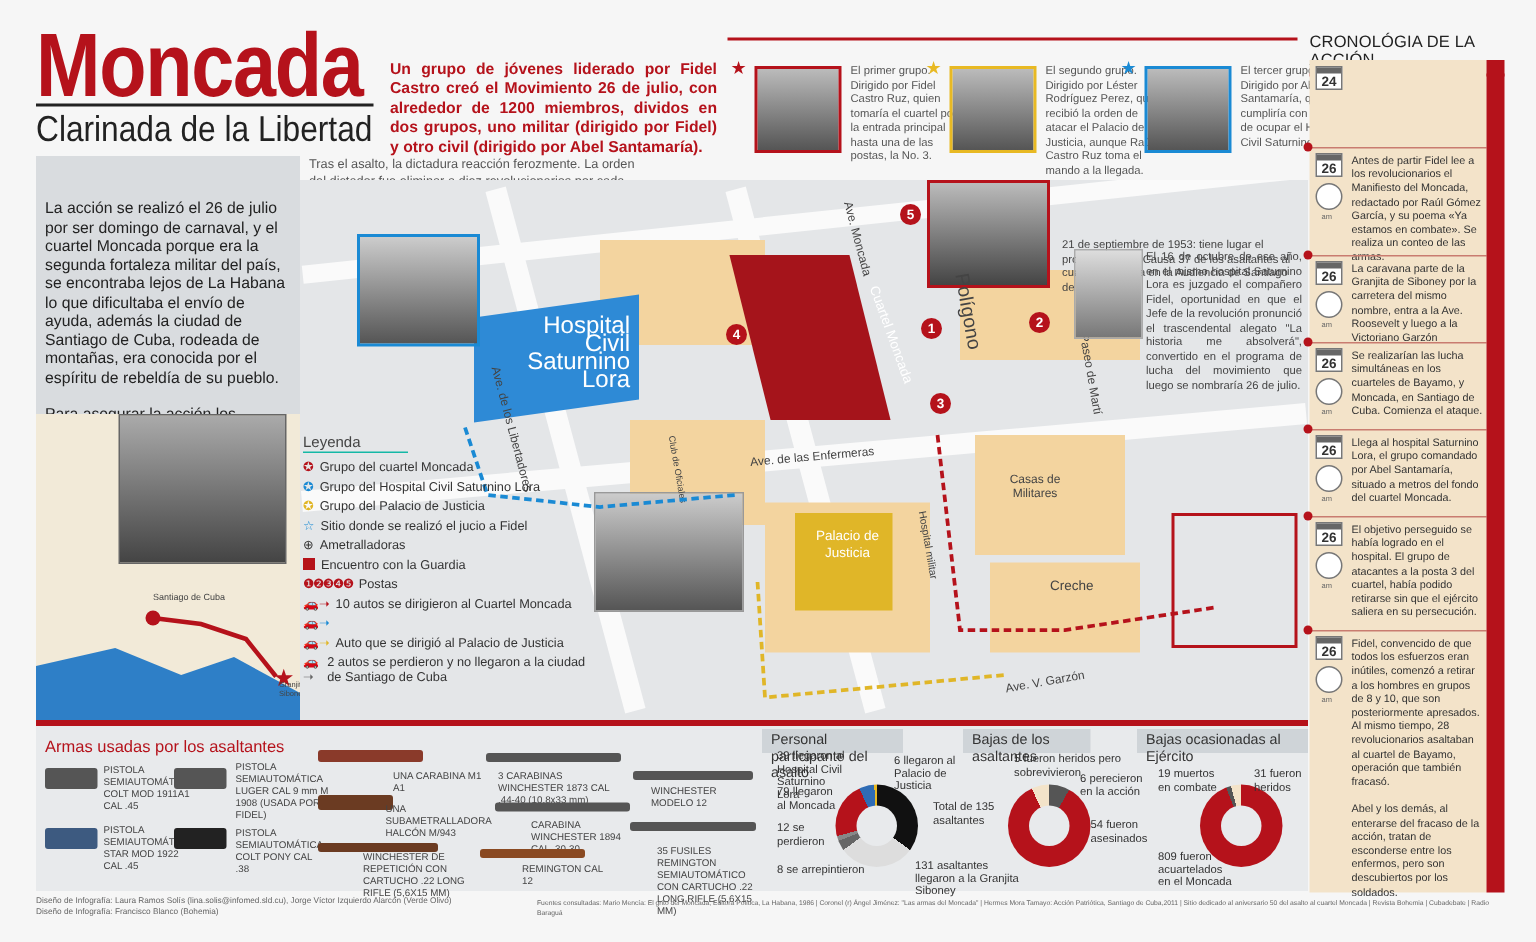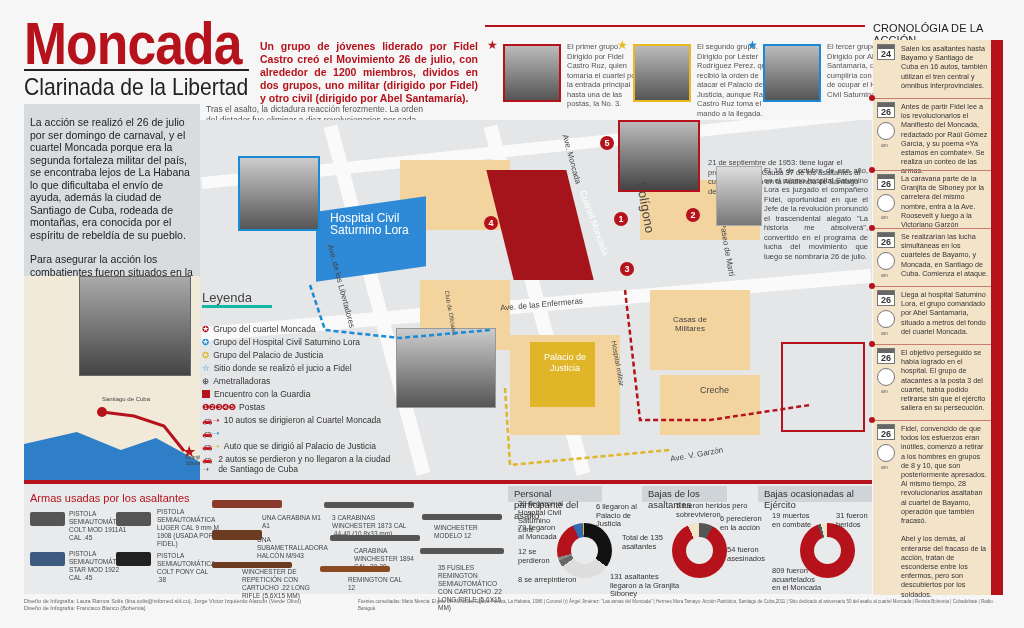--- a/index.html
+++ b/index.html
@@ -46,21 +46,21 @@
 </style>
 </head>
 <body>
 
 <div class="abs title-main">Moncada</div>
 <div class="abs title-line"></div>
 <div class="abs title-sub">Clarinada de la Libertad</div>
 <div class="abs intro">Un grupo de jóvenes liderado por Fidel Castro creó el Movimiento 26 de julio, con alrededor de 1200 miembros, dividos en dos grupos, uno militar (dirigido por Fidel) y otro civil (dirigido por Abel Santamaría).</div>
 
 <div class="abs leftbox">
-  <p style="margin-top:12px">La acción se realizó el 26 de julio por ser domingo de carnaval, y el cuartel Moncada porque era la segunda fortaleza militar del país, se encontraba lejos de La Habana lo que dificultaba el envío de ayuda, además la ciudad de Santiago de Cuba, rodeada de montañas, era conocida por el espíritu de rebeldía de su pueblo.</p>
+  <p style="margin-top:29px">La acción se realizó el 26 de julio por ser domingo de carnaval, y el cuartel Moncada porque era la segunda fortaleza militar del país, se encontraba lejos de La Habana lo que dificultaba el envío de ayuda, además la ciudad de Santiago de Cuba, rodeada de montañas, era conocida por el espíritu de rebeldía de su pueblo.</p>
   <p style="margin-top:12px">Para asegurar la acción los combatientes fueron situados en la Granjita Siboney, en las afueras de la ciudad.</p>
   <div style="position:absolute;left:0;top:172px;width:176px;height:204px;background:#f2ead8;overflow:hidden">
     <div style="position:absolute;left:0;bottom:0;width:176px;height:60px;background:#2e7fc7;clip-path:polygon(0 40%,30% 20%,55% 50%,75% 30%,100% 70%,100% 100%,0 100%)"></div>
     <div style="position:absolute;left:55px;top:0;width:112px;height:100px;background:linear-gradient(#aaa,#444);border:1px solid #666"></div>
     <svg style="position:absolute;left:0;top:0" width="176" height="204">
         <polyline points="78,136 110,140 140,150 160,175" fill="none" stroke="#b5121b" stroke-width="3"></polyline>
         <circle cx="78" cy="136" r="5" fill="#b5121b"></circle>
       </svg>
     <div style="position:absolute;left:158px;top:166px;color:#b5121b;font-size:16px">★</div>
     <div class="maplabel" style="left:78px;top:120px;font-size:6px">Santiago de Cuba</div>
@@ -95,21 +95,21 @@
   <div class="road" style="left:170px;top:0;width:14px;height:360px;transform:rotate(-15deg)"></div>
   <div class="road" style="left:330px;top:0;width:14px;height:360px;transform:rotate(-15deg)"></div>
   <div class="block" style="left:200px;top:40px;width:110px;height:70px"></div>
   <div class="block" style="left:440px;top:60px;width:120px;height:60px"></div>
   <div class="block" style="left:450px;top:170px;width:100px;height:80px"></div>
   <div class="block" style="left:460px;top:255px;width:100px;height:60px"></div>
   <div class="block" style="left:310px;top:215px;width:110px;height:100px"></div>
   <div class="block" style="left:220px;top:160px;width:90px;height:70px"></div>
 
   <div style="position:absolute;left:116px;top:84px;width:110px;height:70px;background:#2e8ad6;transform:skewY(-8deg)"></div>
-  <div class="maplabel" style="left:130px;top:92px;color:#fff;font-size:12px;text-align:left;width:90px;line-height:12px">Hospital Civil Saturnino Lora</div>
+  <div class="maplabel" style="left:130px;top:92px;color:#fff;font-size:16px;text-align:right;width:90px;line-height:12px">Hospital Civil Saturnino Lora</div>
   <div style="position:absolute;left:38px;top:36px;width:82px;height:75px;background:linear-gradient(#ccc,#555);border:2px solid #1a8ad4"></div>
 
   <div style="position:absolute;left:300px;top:50px;width:80px;height:110px;background:#a5141b;transform:skewX(14deg)"></div>
   <div class="maplabel" style="left:360px;top:98px;color:#fff;font-size:9px;transform:rotate(70deg)">Cuartel Moncada</div>
   <div style="position:absolute;left:418px;top:0;width:82px;height:72px;background:linear-gradient(#bbb,#444);border:2px solid #b5121b"></div>
 
   <div style="position:absolute;left:330px;top:222px;width:65px;height:65px;background:#e0b628"></div>
   <div class="maplabel" style="left:336px;top:232px;color:#fff;font-size:9px;width:58px;text-align:center;line-height:11px">Palacio de Justicia</div>
   <div style="position:absolute;left:196px;top:208px;width:100px;height:80px;background:linear-gradient(#ccc,#555);border:1px solid #999"></div>
 
@@ -136,21 +136,21 @@
     <polyline points="305,268 310,345 470,330" fill="none" stroke="#e0b628" stroke-width="2.5" stroke-dasharray="5,3"></polyline>
     <rect x="582" y="223" width="82" height="88" fill="none" stroke="#b5121b" stroke-width="2"></rect>
   </svg>
 </div>
 
 <div class="abs" style="left:708px;top:158px;width:160px;font-size:7.5px;line-height:9.5px;color:#444">21 de septiembre de 1953: tiene lugar el proceso judicial Causa 37 de los asaltantes al cuartel Moncada en la Audiencia de Santiago de Cuba.</div>
 <div class="abs" style="left:716px;top:168px;width:46px;height:60px;background:linear-gradient(#ddd,#777);border:1px solid #aaa;top:166px"></div>
 <div class="abs" style="left:764px;top:166px;width:104px;font-size:7.5px;line-height:9.5px;color:#444;text-align:justify">El 16 de octubre de ese año, en el mismo hospital Saturnino Lora es juzgado el compañero Fidel, oportunidad en que el Jefe de la revolución pronunció el trascendental alegato "La historia me absolverá", convertido en el programa de lucha del movimiento que luego se nombraría 26 de julio.</div>
 
 <div class="abs legend">
-  <div style="font-size:13px;color:#444;border-bottom:3px solid #14b8a6;width:70px;margin-bottom:16px">Leyenda</div>
+  <div style="font-size:10px;color:#444;border-bottom:1px solid #14b8a6;width:70px;margin-bottom:4px">Leyenda</div>
   <div class="li">
       <span style="color:#b5121b">✪</span>
       <span>Grupo del cuartel Moncada</span>
     </div>
   <div class="li">
       <span style="color:#1a8ad4">✪</span>
       <span>Grupo del Hospital Civil Saturnino Lora</span>
     </div>
   <div class="li">
       <span style="color:#e0b628">✪</span>
@@ -189,21 +189,20 @@
     </div>
 </div>
 
 <div class="abs" style="left:873px;top:22px;width:130px">
   <div class="sec-head">CRONOLÓGIA DE LA ACCIÓN</div>
   <div class="redrule" style="margin-top:3px"></div>
 </div>
 <div class="abs chrono">
   <div class="citem" style="top:2px;height:54px">
       <div class="cal">24</div>
-      <div class="ct">Salen los asaltantes hasta Bayamo y Santiago de Cuba en 16 autos, también utilizan el tren central y ómnibus interprovinciales.</div>
     </div>
   <div class="cdiv" style="top:58px"></div>
     <div class="cdot" style="top:55px"></div>
   <div class="citem" style="top:60px">
       <div class="cal">26</div>
       <div class="clock"></div>
       <div class="am">am</div>
       <div class="ct">Antes de partir Fidel lee a los revolucionarios el Manifiesto del Moncada, redactado por Raúl Gómez García, y su poema «Ya estamos en combate». Se realiza un conteo de las armas.</div>
     </div>
   <div class="cdiv" style="top:130px"></div>

